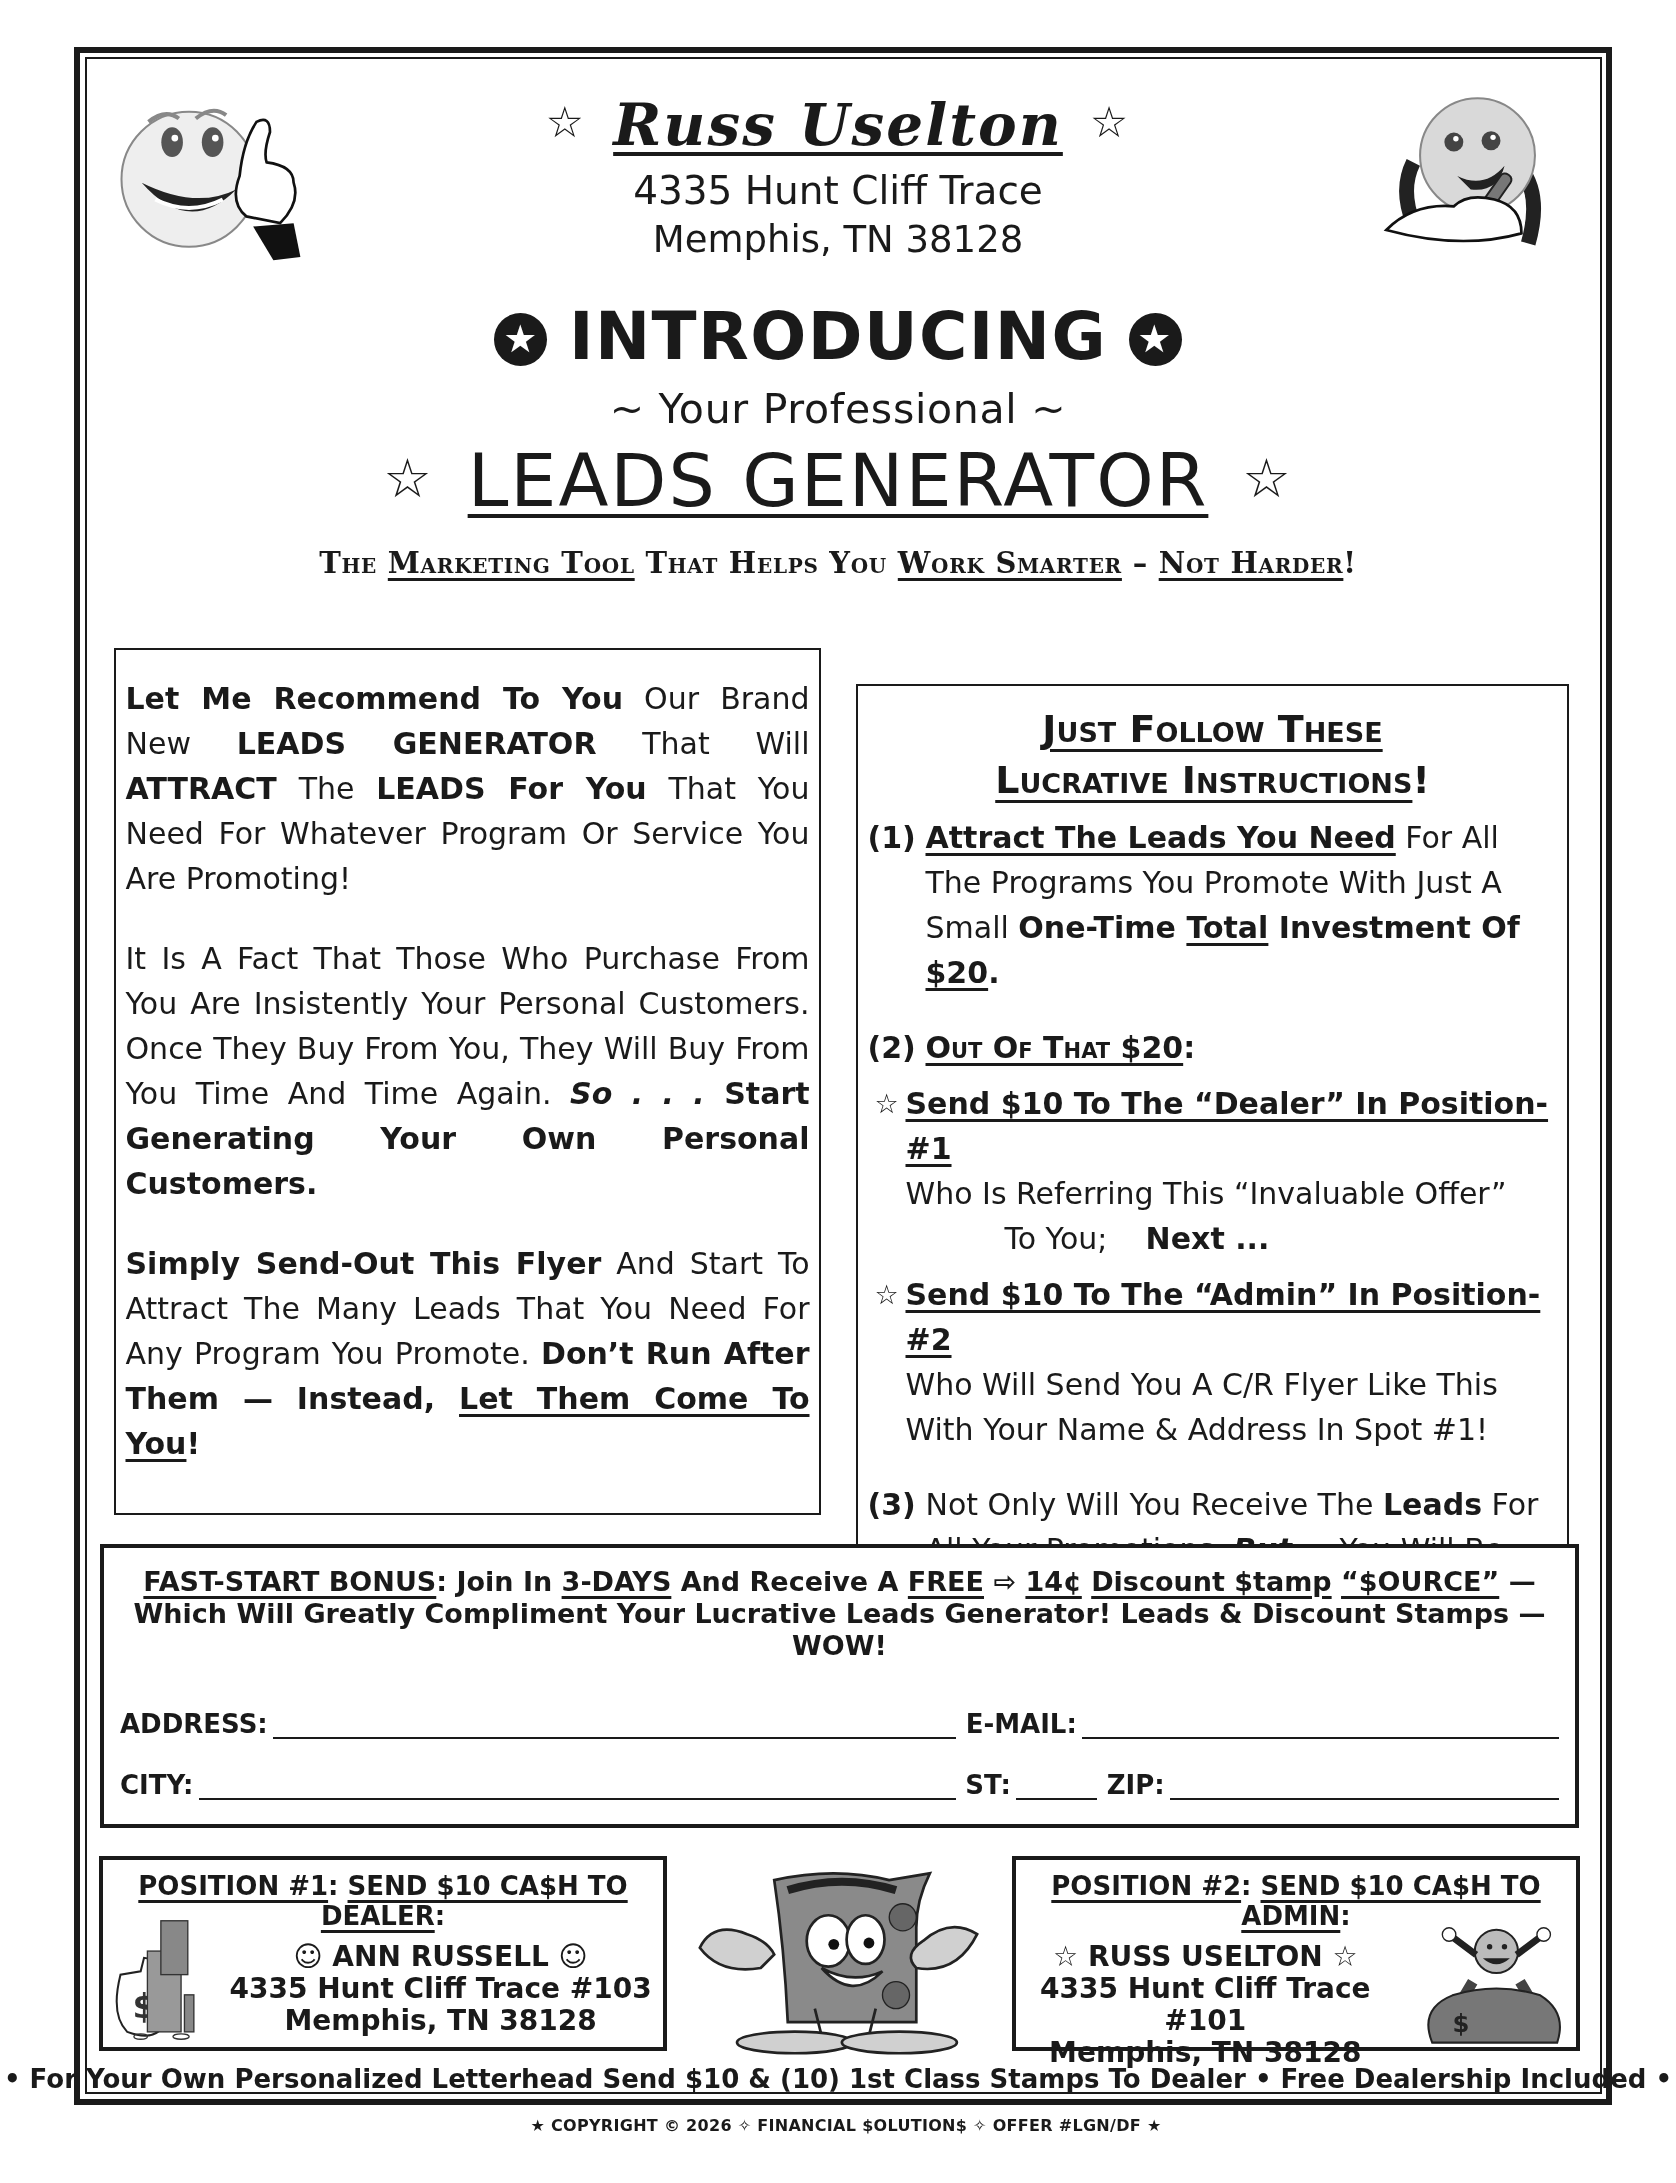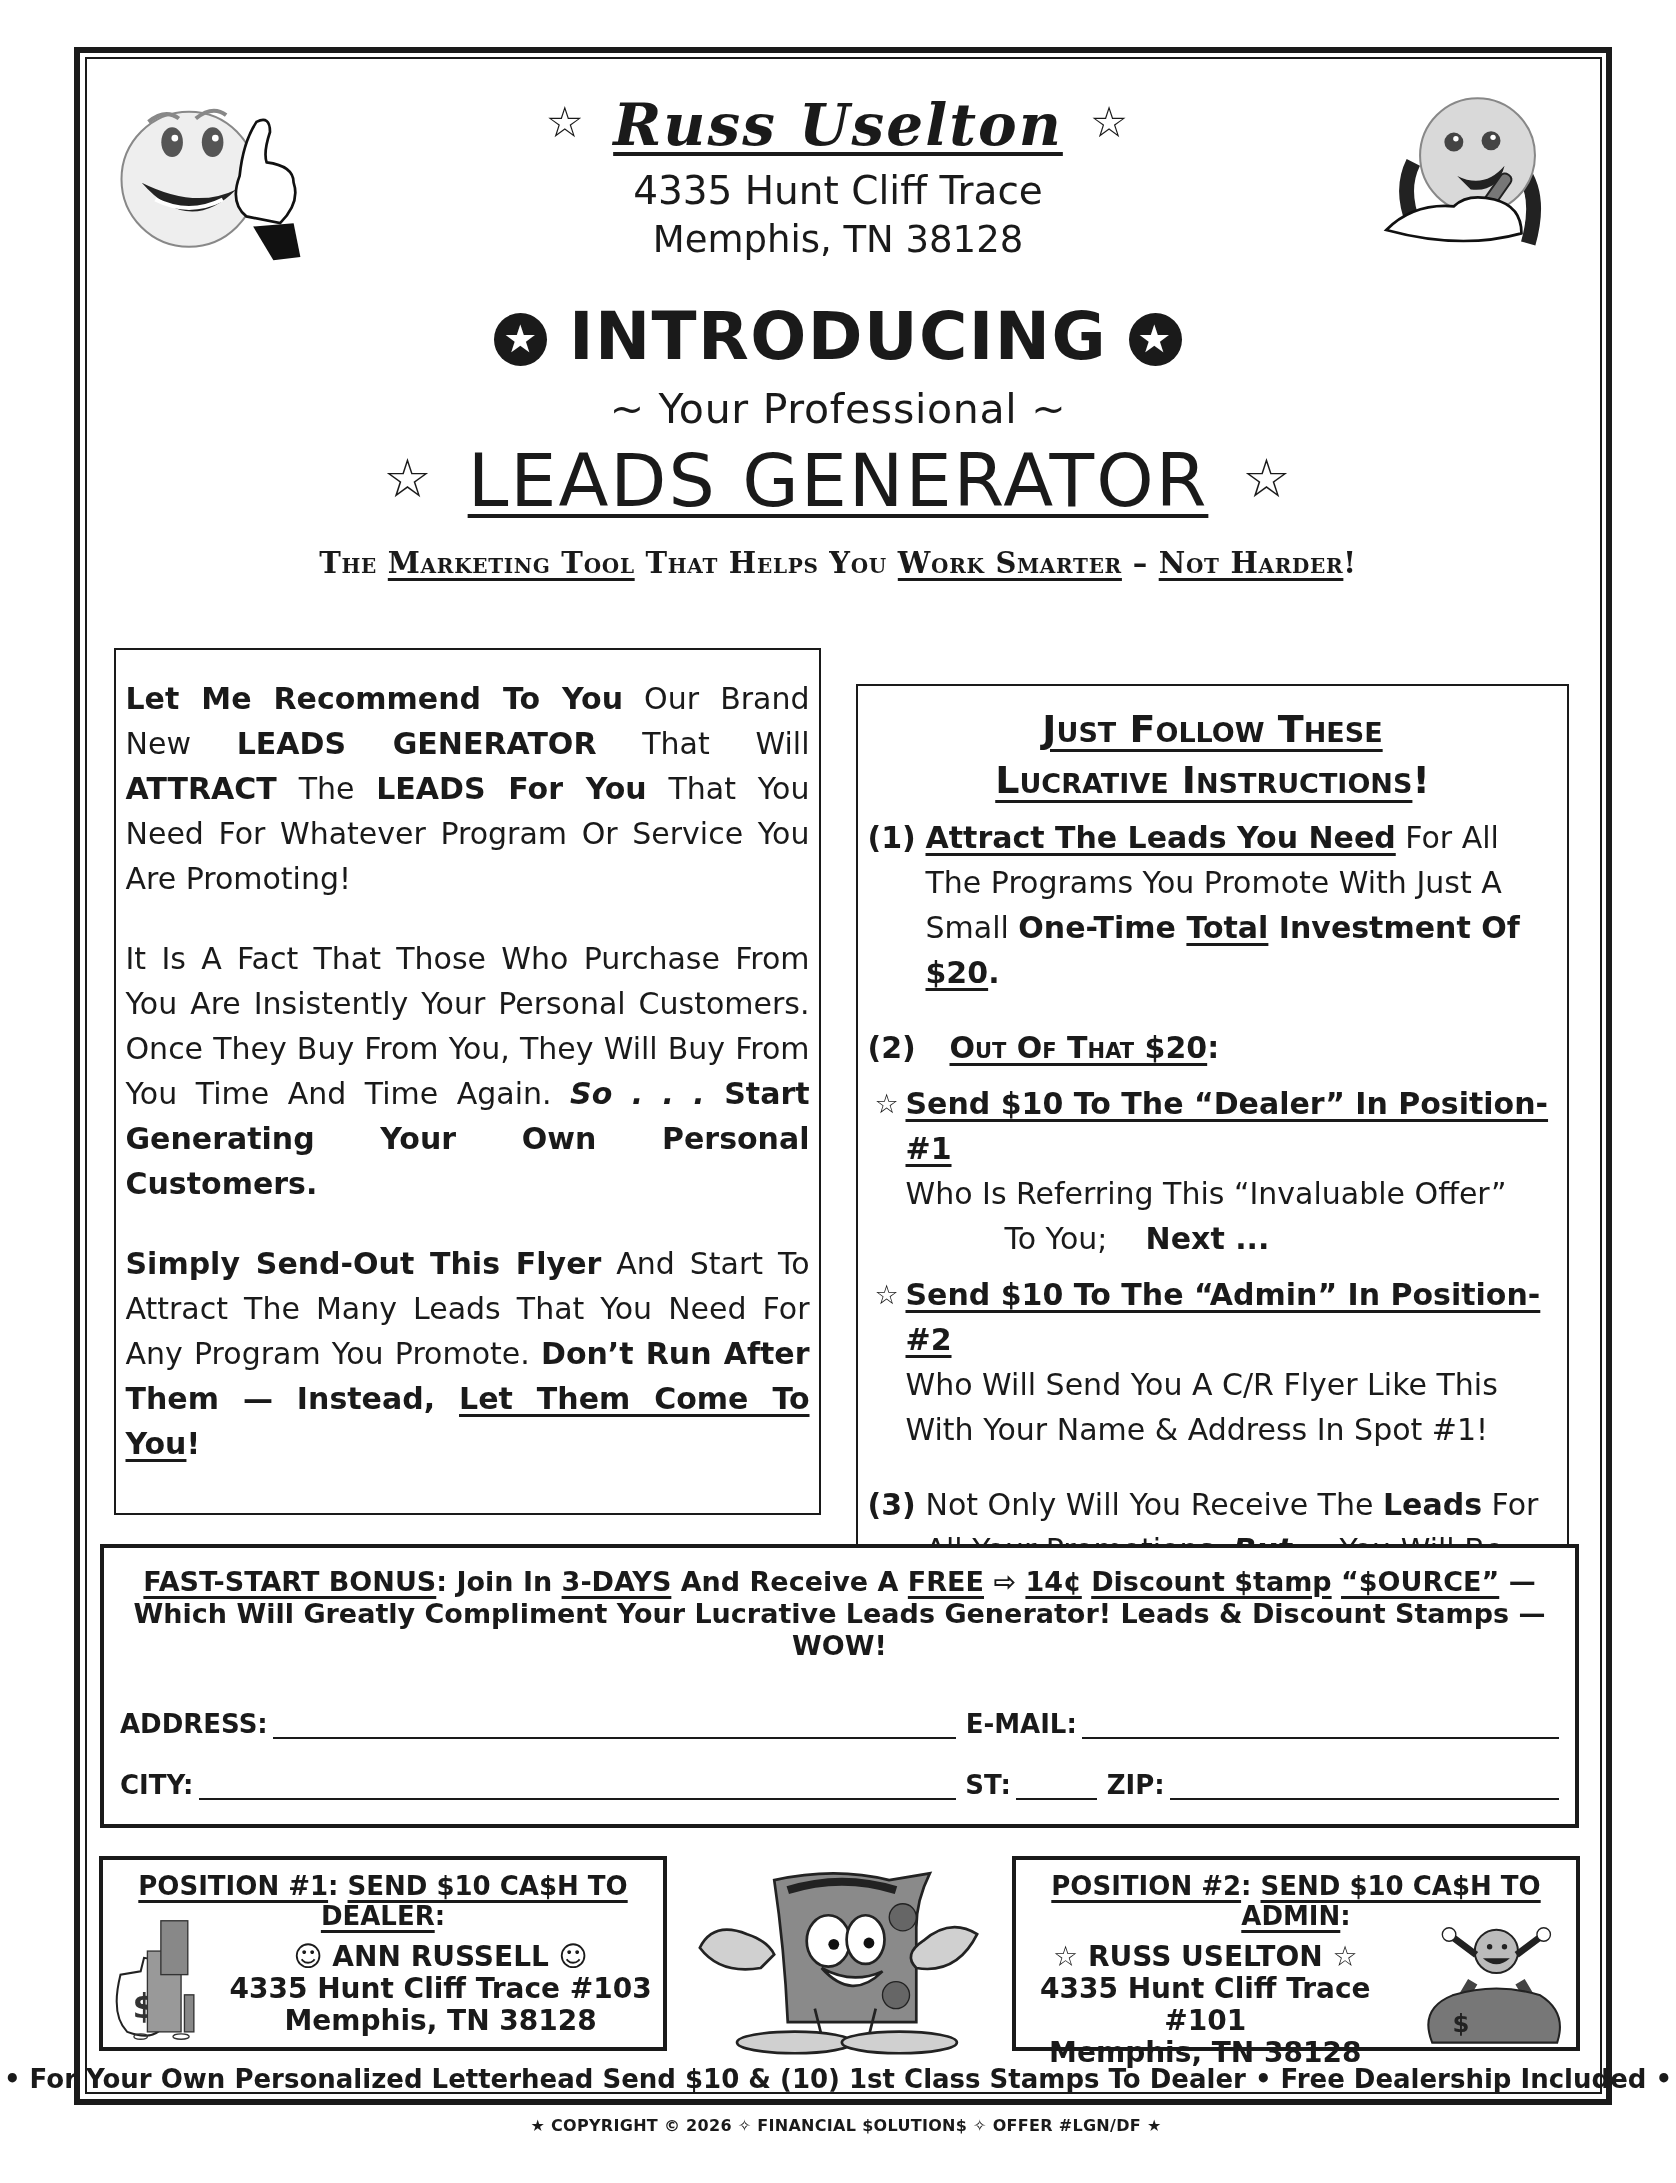--- a/index.html
+++ b/index.html
@@ -141,21 +141,21 @@
     <div class="num">(1)</div>
     <div class="txt">
       <b class="u">Attract The Leads You Need</b><span> For All The Programs You Promote With  Just  A Small </span><b>One-Time </b><b class="u">Total</b><b> Investment Of </b><b class="u">$20</b><b>.</b>
     </div>
   </div>
   <div class="gap"></div>
 
   <div class="step">
     <div class="num">(2)</div>
     <div class="txt">
-      <b class="u" style="font-variant: small-caps; margin-left: 24px;">Out Of That $20</b><b>:</b>
+      <b class="u" style="font-variant: small-caps;">Out Of That $20</b><b>:</b>
     </div>
   </div>
   <div style="height:10.8px"></div>
   <div class="sub">
     <div class="sstar">☆</div>
     <div class="txt">
       <b class="u">Send $10 To The “Dealer” In Position-#1</b><br>
       <span>Who Is Referring This “Invaluable Offer”</span><br>
       <span style="padding-left:99px">To You;</span>&nbsp;&nbsp;&nbsp;&nbsp;<b>Next ...</b>
     </div>

